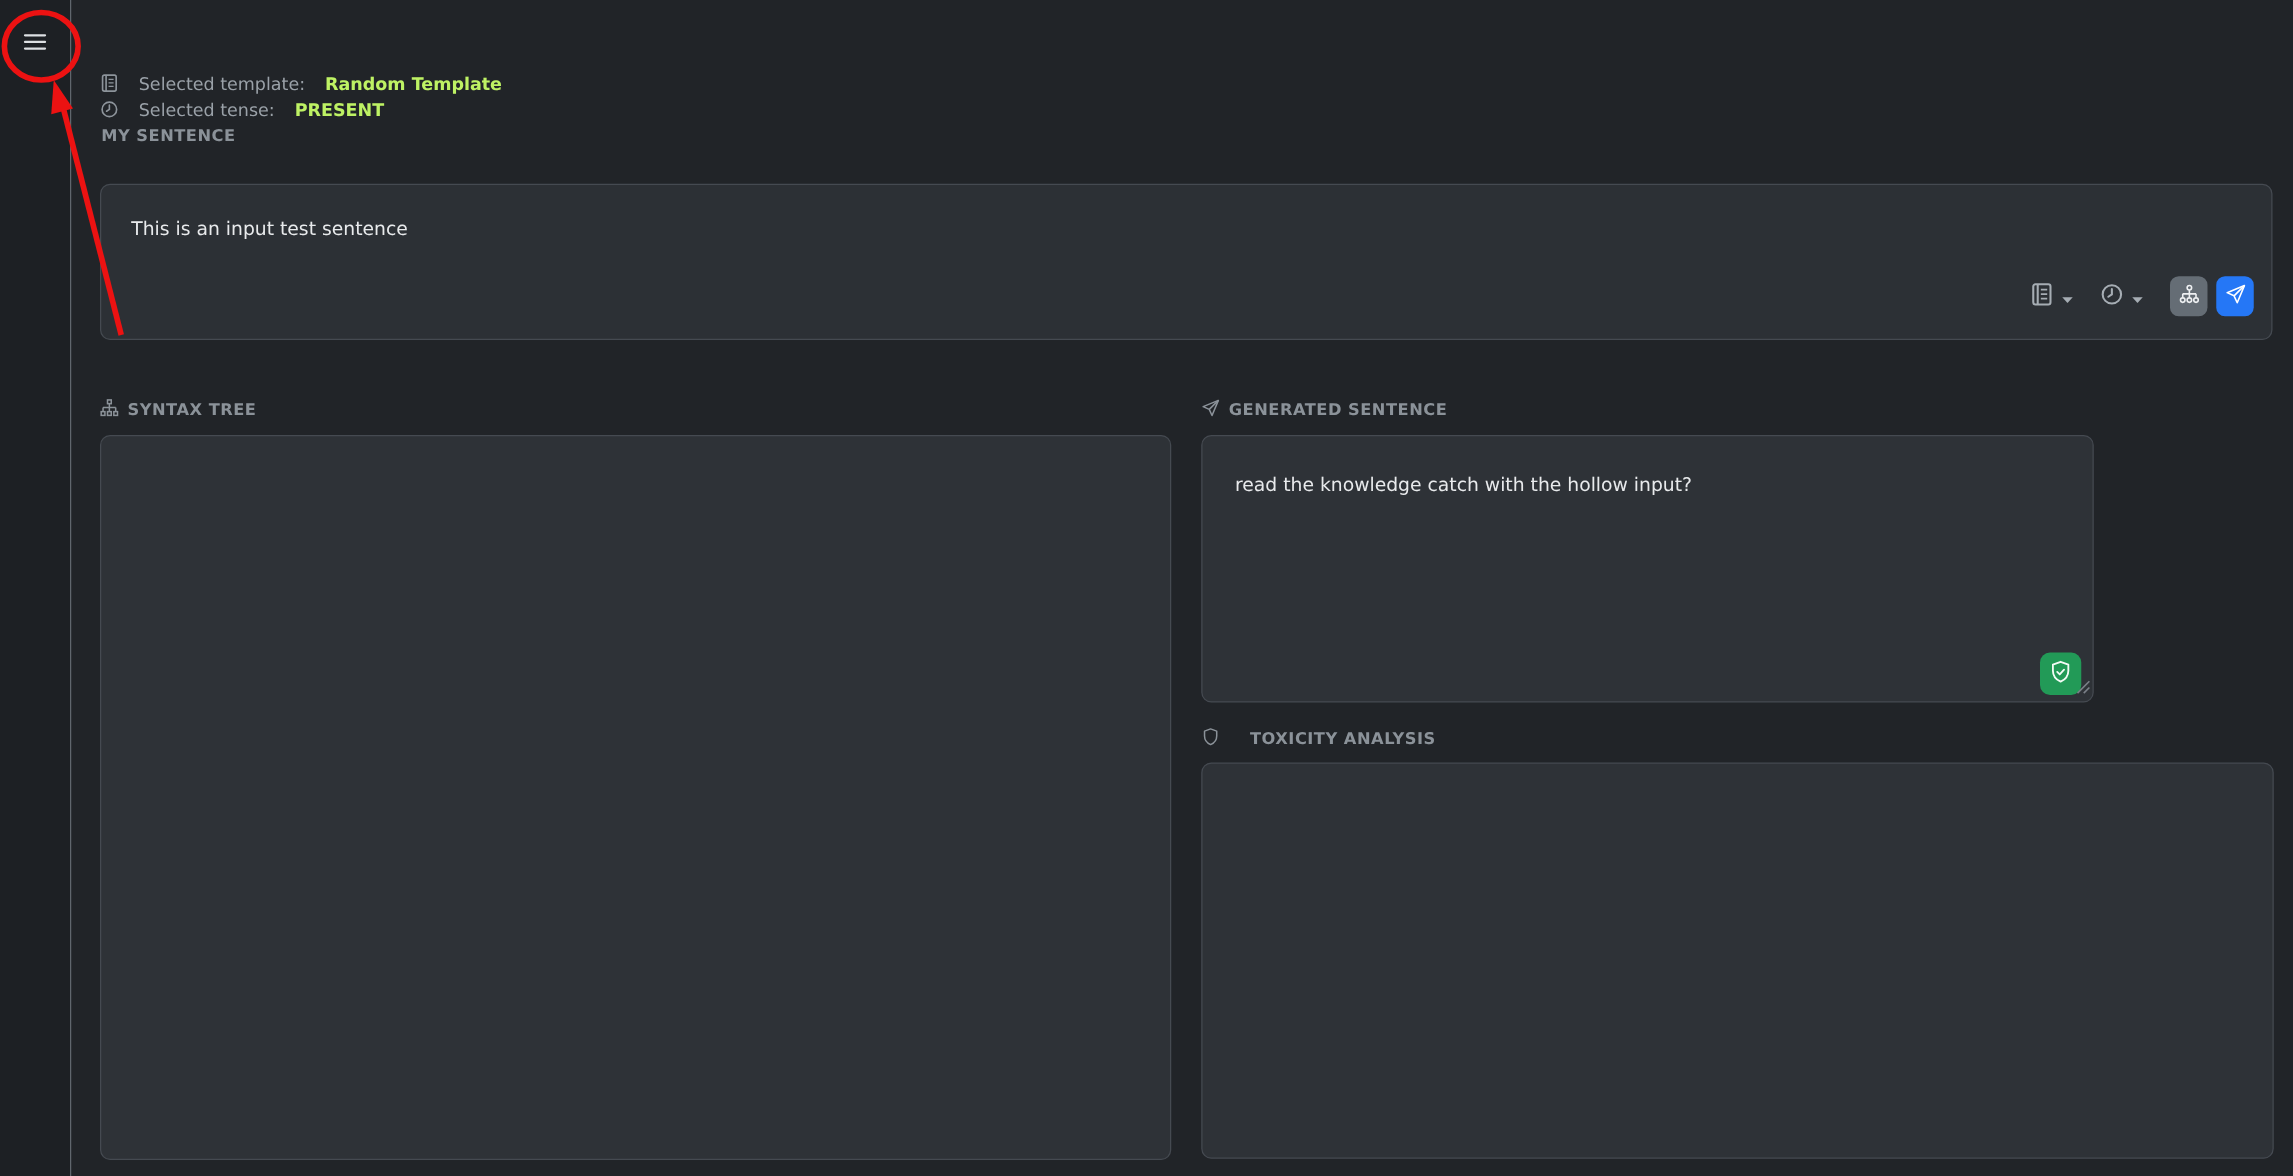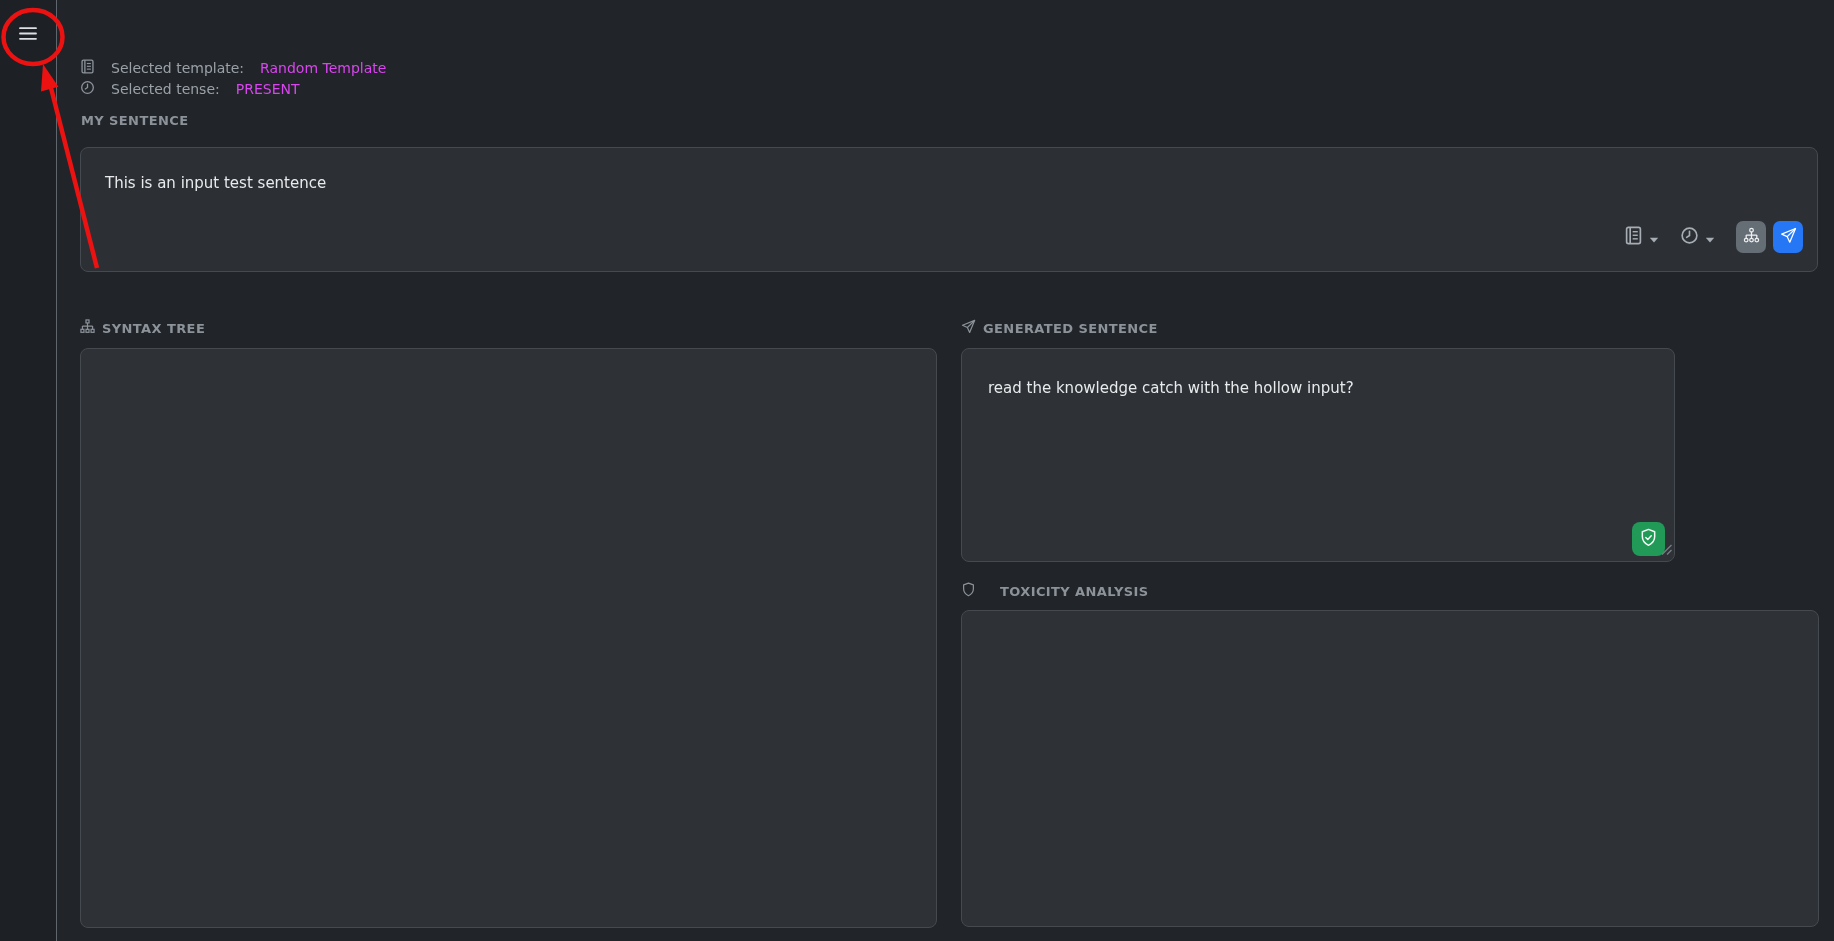--- a/index.html
+++ b/index.html
@@ -17,29 +17,29 @@
   
   .sidebar{position:absolute;left:0;top:0;width:57px;height:941px;background:var(--sidebar-bg);
     border-right:1px solid var(--sidebar-border);}
   .menu-btn{position:absolute;left:12px;top:22px;width:32px;height:26px;background:transparent;
     border:none;cursor:pointer;display:flex;align-items:center;justify-content:center;}
 
   
   .page-title{position:absolute;left:73px;top:10px;font-size:25px;font-weight:600;color:#f4f6f8;letter-spacing:.2px;}
   .meta-line{position:absolute;left:80px;height:18px;display:flex;align-items:center;gap:16px;
     font-size:14px;color:var(--text-muted);}
-  .meta-line .val{color:#d946ef;font-weight:400;}
+  .meta-line .val{color:#bef264;font-weight:700;}
   .meta-line svg{flex:0 0 auto;}
   .meta-1{top:59px;}
   .meta-2{top:80px;}
 
   
   .section-label{position:absolute;display:flex;align-items:center;gap:7px;font-size:13px;
     font-weight:700;color:var(--label-gray);letter-spacing:.4px;}
-  .lbl-sentence{left:81px;top:113px;}
+  .lbl-sentence{left:81px;top:102px;}
   .lbl-syntax{left:80px;top:319px;justify-content:space-between;}
   .lbl-generated{left:961px;top:319px;}
   .lbl-toxicity{left:961px;top:582px;gap:24px;}
 
   
   .editor-card{position:absolute;left:80px;top:147px;width:1738px;height:125px;
     background:var(--card-bg);border:1px solid var(--panel-border);border-radius:8px;}
   .editor-card textarea{position:absolute;inset:0;width:100%;height:100%;background:transparent;
     border:none;outline:none;resize:none;padding:26px 24px;font-family:inherit;font-size:15px;
     color:var(--text-primary);}

